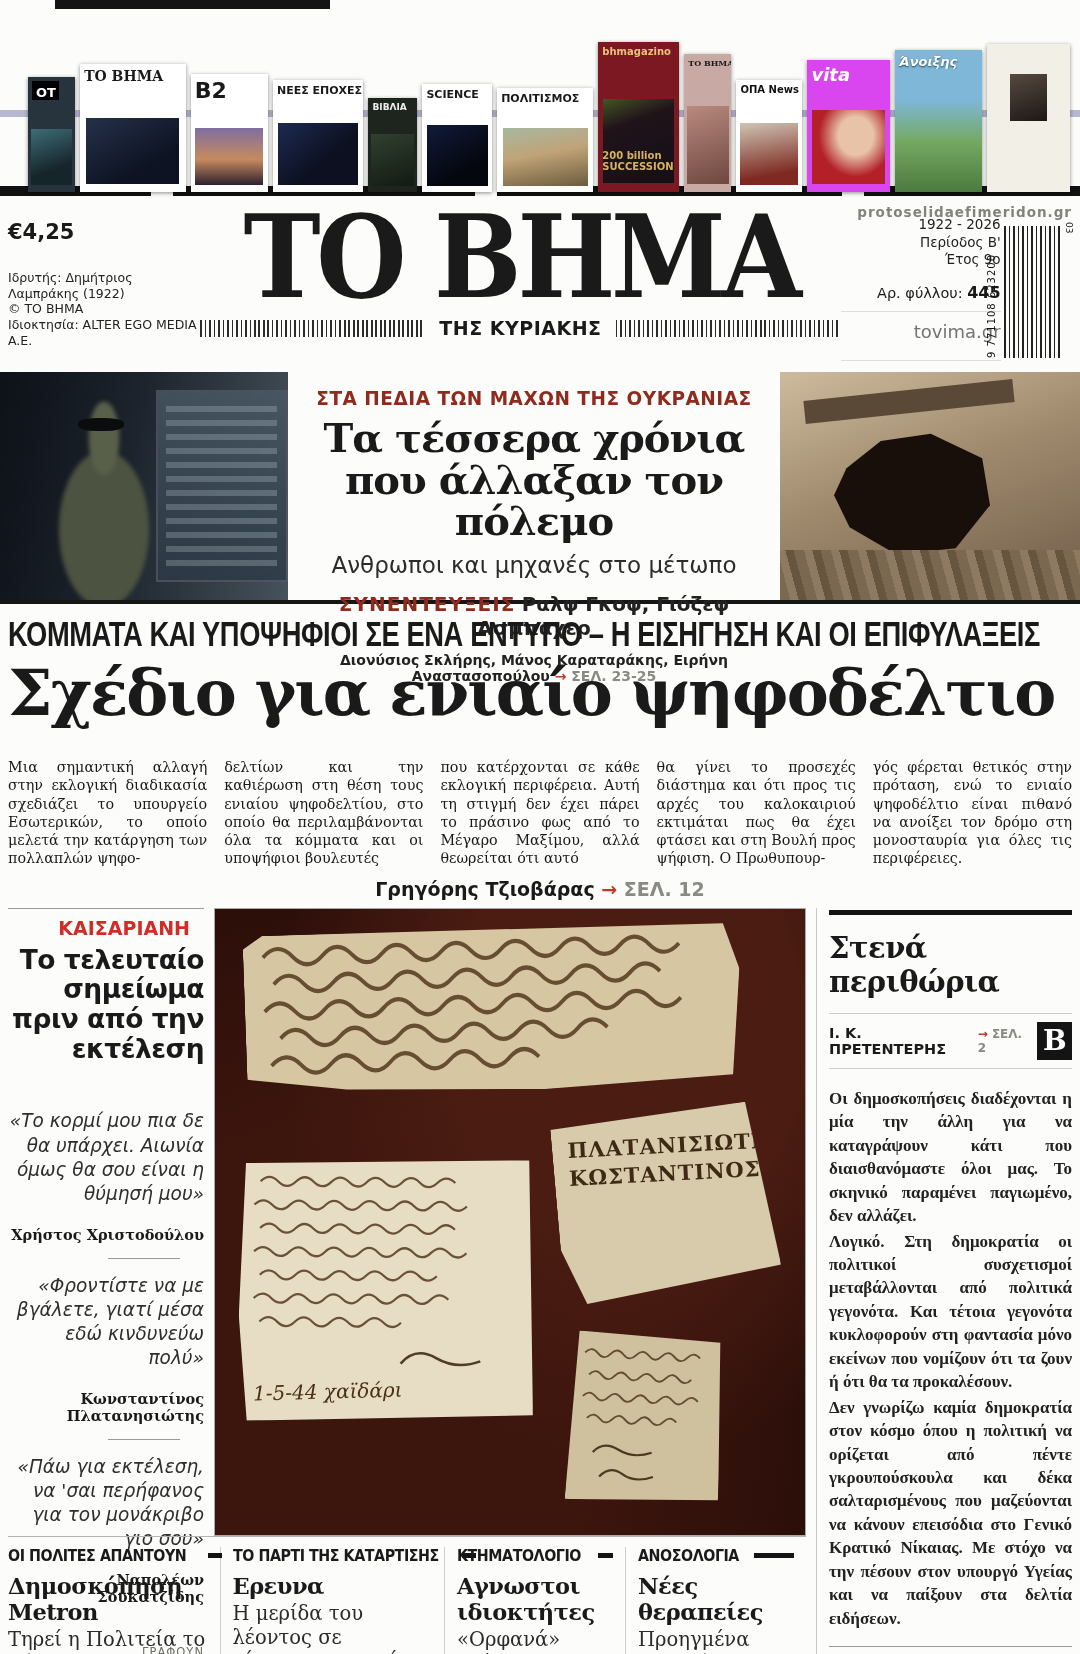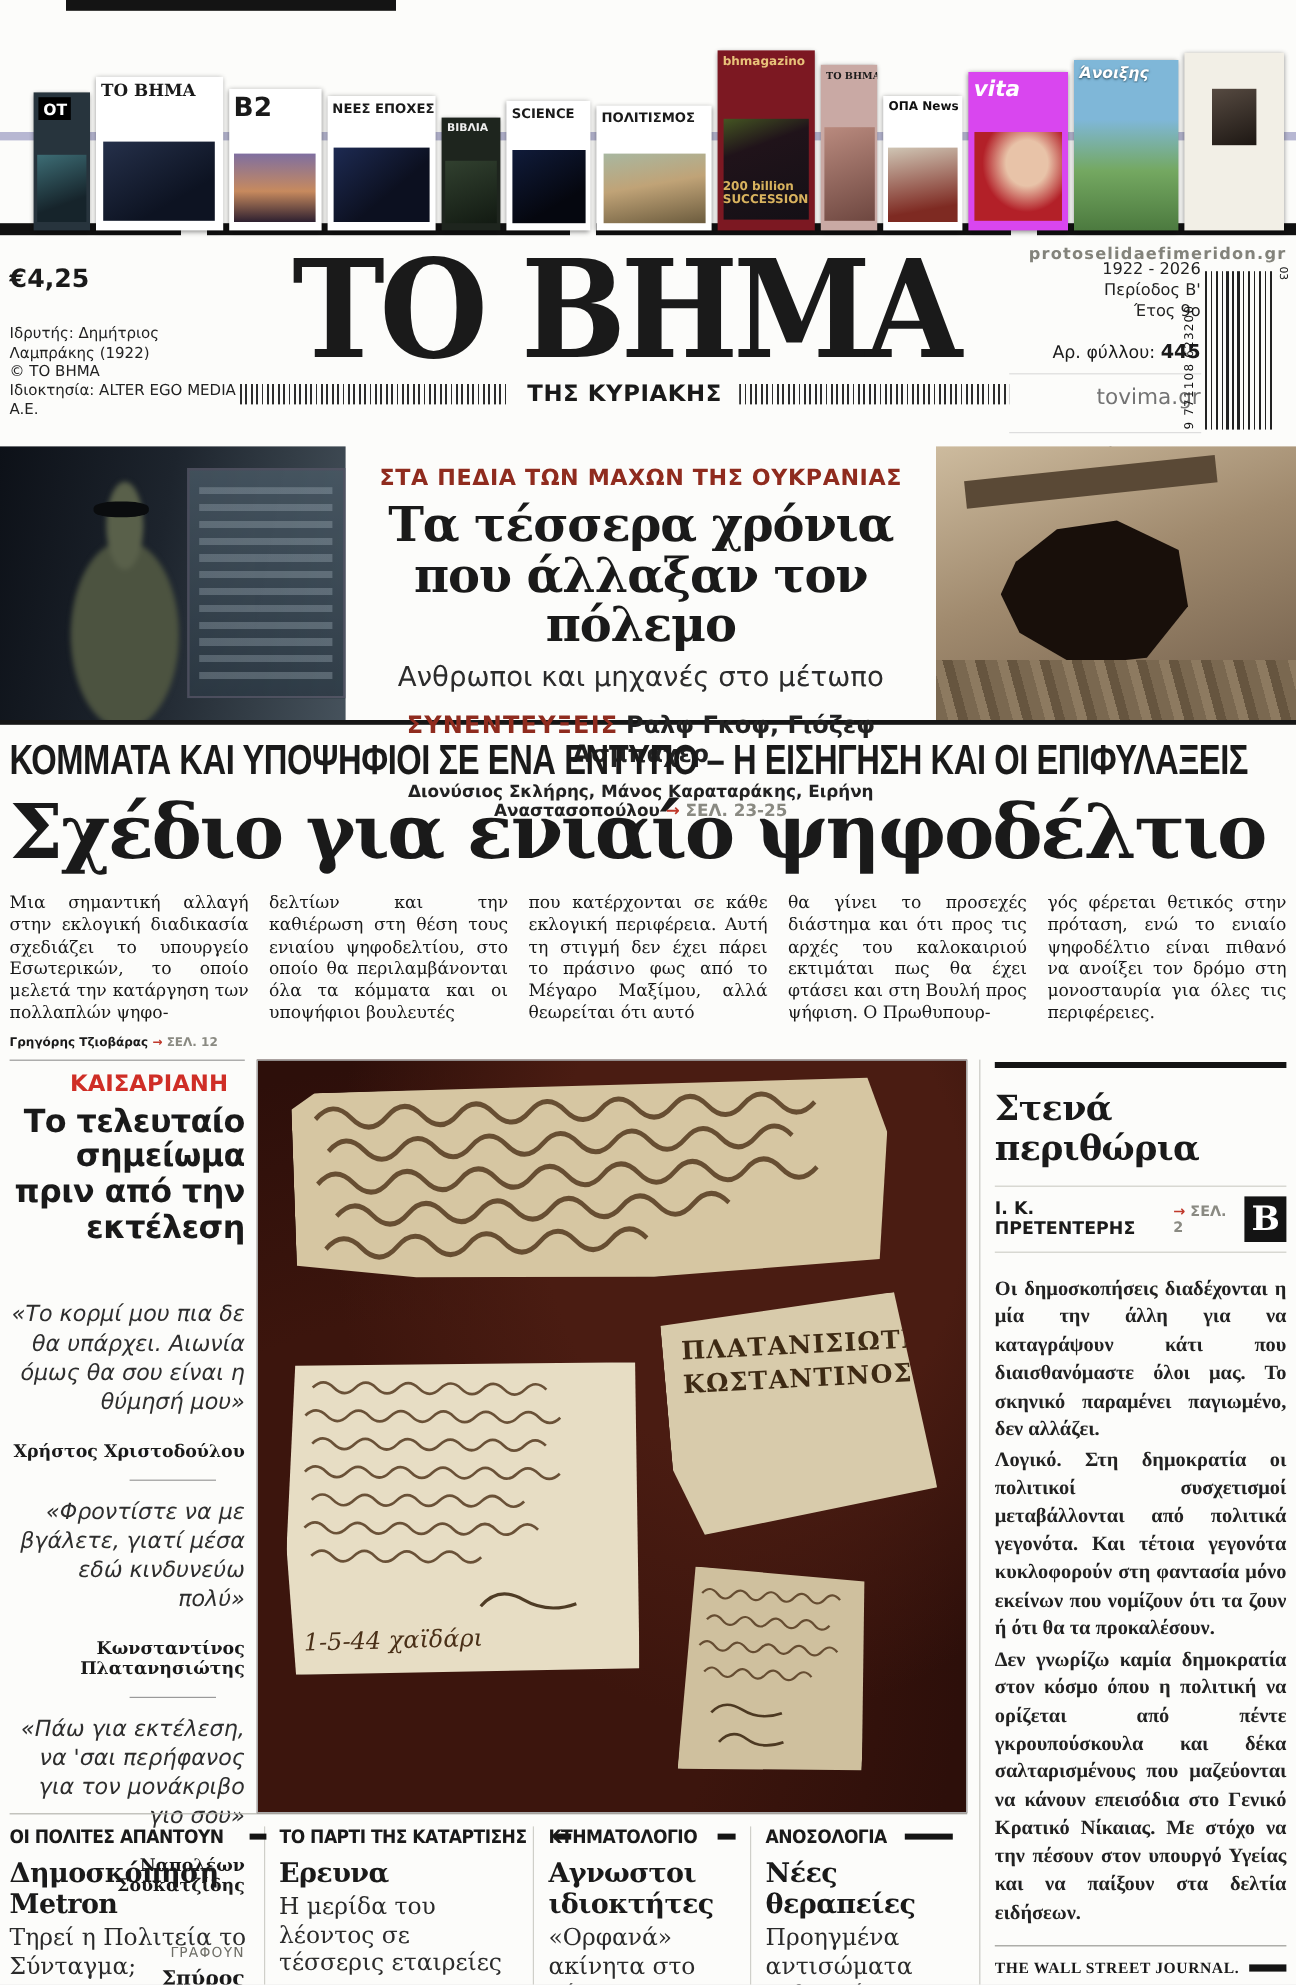--- a/index.html
+++ b/index.html
@@ -107,23 +107,23 @@
   .pageref{color:#8a8a82;font-weight:bold;}
   .pageref .arr,{color:#c0392b;}
   .arr{color:#c0392b;}
 
   
   .lead{padding:10px 8px 0 8px;}
   .lead-kicker{font-family:"Liberation Sans",sans-serif;font-weight:bold;font-size:35px;
       white-space:nowrap;transform:scaleX(.78);transform-origin:left center;letter-spacing:-.5px;}
   .lead-head{font-family:"DejaVu Serif",serif;font-weight:bold;font-size:63px;letter-spacing:-2px;
       white-space:nowrap;margin-top:2px;}
-  .lead-cols{display:flex;gap:17px;margin-top:14px;}
+  .lead-cols{display:flex;gap:17px;margin-top:28px;}
   .lead-col{flex:1;font-family:"DejaVu Serif",serif;font-size:14.3px;line-height:1.28;text-align:justify;color:#191919;}
-  .lead-byline{font-size:10px;font-weight:bold;margin:10px 0 8px;}
+  .lead-byline{text-align:center;font-size:19px;font-weight:bold;margin:10px 0 8px;}
 
   
   .grid{display:grid;grid-template-columns:196px 592px 1fr;grid-template-rows:628px auto;
         padding:0 8px;column-gap:10px;}
   
   .kais{grid-column:1;grid-row:1;border-top:1px solid #999;padding-top:8px;text-align:right;}
   .kais-kicker{color:#cf2e26;font-weight:bold;font-size:19px;padding-right:14px;}
   .kais-head{font-weight:bold;font-size:26.5px;line-height:1.12;margin-top:6px;letter-spacing:-.5px;}
   .quote{font-style:italic;font-size:18.5px;line-height:1.3;color:#2e2e2e;margin-top:4px;}
   .qauthor{font-family:"DejaVu Serif",serif;font-weight:bold;font-size:14.5px;margin-top:20px;}

